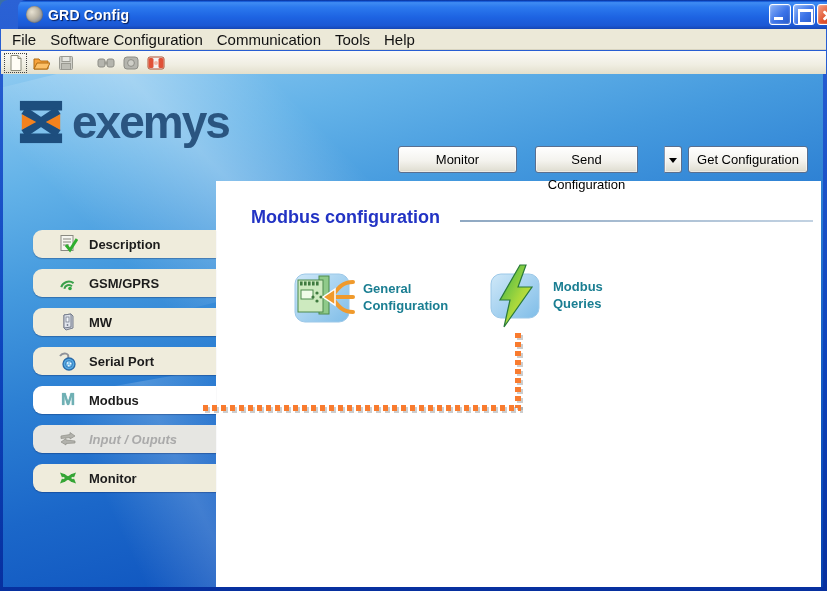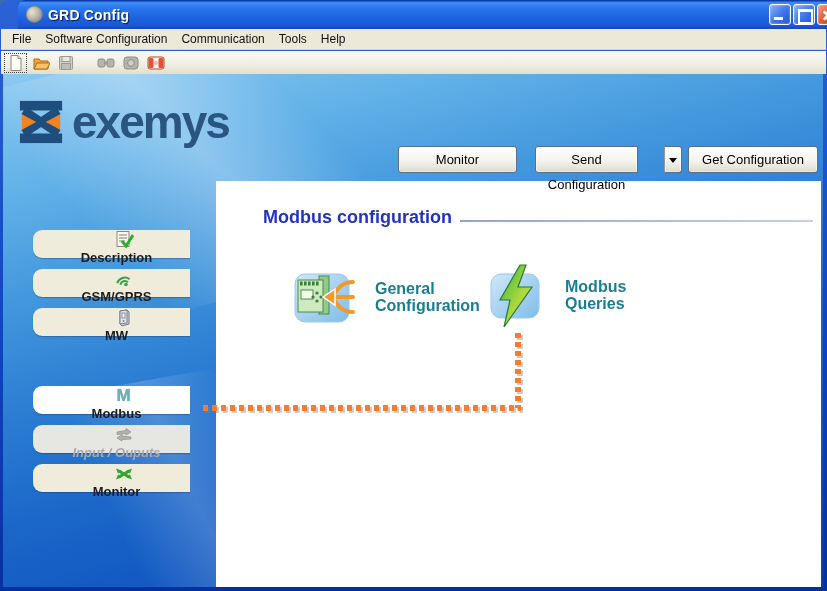--- a/index.html
+++ b/index.html
@@ -41,21 +41,21 @@
   }
   .winbtn.close::before { transform:rotate(45deg); }
   .winbtn.close::after { transform:rotate(-45deg); }
 
   
   .menubar {
     position:absolute; left:1px; top:29px; width:825px; height:21px;
     background:#ece9d8; border-bottom:1px solid #d8d4c0;
     display:flex; align-items:center; padding-left:4px;
   }
-  .menu-item { font-size:12px; color:#111; padding:3px 7px; }
+  .menu-item { font-size:15px; color:#111; padding:3px 7px; }
 
   
   .toolbar {
     position:absolute; left:1px; top:51px; width:825px; height:23px;
     background:linear-gradient(to bottom,#fbfaf6 0%,#f0eee2 60%,#e2dfcc 100%);
     display:flex; align-items:center; padding-left:3px;
   }
   .tbtn { width:23px; height:20px; display:flex; align-items:center; justify-content:center; margin-right:2px; }
   .tbtn.focused { outline:1px dotted #444; outline-offset:-1px; }
   .tbtn.gap { margin-left:15px; }
@@ -93,52 +93,51 @@
     font-size:13px; color:#000; text-align:center; line-height:25px;
     box-shadow:0 0 0 1px rgba(255,255,255,.5) inset;
   }
   .xpbtn.monitor { left:395px; width:119px; }
   .xpbtn.send { left:532px; width:103px; border-radius:3px 0 0 3px; }
   .xpbtn.send-arrow { left:661px; width:18px; border-radius:0 3px 3px 0; border-left:1px solid #8a99b0; }
   .xpbtn.send-arrow::after {
     content:""; position:absolute; left:4px; top:11px;
     border-left:4px solid transparent; border-right:4px solid transparent; border-top:5px solid #000;
   }
-  .xpbtn.get { left:685px; width:130px; }
+  .xpbtn.get { left:685px; width:120px; }
 
   
   .content {
     position:absolute; left:213px; top:107px; width:605px; height:406px;
     background:#ffffff; z-index:1;
   }
 
   .heading {
-    position:absolute; left:260px; top:133px; z-index:2;
+    position:absolute; left:248px; top:133px; z-index:2;
     font-size:18px; font-weight:bold; color:#2233c4; letter-spacing:0;text-align:right;
   }
   .heading-rule {
     position:absolute; left:457px; top:146px; width:353px; height:2px; z-index:2;
     background:linear-gradient(to right,#8fa8c2,#c2d2e2);
   }
 
   
   .shortcut { position:absolute; z-index:2; display:flex; align-items:flex-start; }
   .shortcut.general { left:288px; top:192px; }
   .shortcut.queries { left:484px; top:190px; }
   .shortcut-label {
-    margin:14px 0 0 20px; font-size:16px; font-weight:bold; color:#1a7e92; line-height:17px;
+    margin:14px 0 0 8px; font-size:13px; font-weight:bold; color:#1a7e92; line-height:17px;
   }
 
   
   .side-item {
-    position:absolute; left:30px; width:157px; height:28px; z-index:2;
+    position:absolute; left:30px; width:183px; height:28px; z-index:2;
     background:#efecdc; border-radius:9px 0 0 9px;
     display:flex; align-items:center;
     box-shadow:0 1px 1px rgba(0,0,40,.25);
-    flex-direction:column;
   }
   .side-item.selected { background:#ffffff; }
   .side-item.disabled { background:#e6e6e2; }
   .side-icon { width:22px; height:22px; margin-left:24px; display:flex; align-items:center; justify-content:center; }
   .side-label { margin-left:10px; font-size:13px; font-weight:bold; color:#1c1c1c; }
   .side-item.disabled .side-label { color:#aaaaaa; font-style:italic; }
   .m-letter { font-size:17px; font-weight:bold; color:#6fb0b4; text-shadow:0 0 1px #4e9aa0; }
 
   
   .dots-h {
@@ -346,20 +345,33 @@
         <svg width="20" height="20" viewBox="0 0 20 20">
             <path d="M6 3 L13 2 L15 4 V16 L8 18 L6 16 Z" fill="#c9ced8" stroke="#767d8c"></path>
             <path d="M6 3 L13 2 L13 15 L6 16 Z" fill="#e2e6ee" stroke="#767d8c"></path>
             <rect x="8" y="5" width="3" height="5" fill="#f4f7fc" stroke="#767d8c" stroke-width=".8"></rect>
             <circle cx="9.5" cy="13" r=".9" fill="#767d8c"></circle>
           </svg>
       </span>
       <span class="side-label">MW</span>
     </div>
 
+    <div class="side-item" style="top:273px">
+      <span class="side-icon">
+        <svg width="20" height="20" viewBox="0 0 20 20">
+            <path d="M2 5 C5 1 12 2 10 7" fill="none" stroke="#8f9299" stroke-width="2"></path>
+            <circle cx="11" cy="13" r="6" fill="#53aae4" stroke="#2a6aa8" stroke-width="1.3"></circle>
+            <circle cx="11" cy="13" r="3.4" fill="#7fc4f0" stroke="#2a6aa8" stroke-width=".8"></circle>
+            <circle cx="9.6" cy="12" r=".8" fill="#fff"></circle>
+            <circle cx="12.6" cy="12.6" r=".8" fill="#fff"></circle>
+            <circle cx="10.8" cy="14.8" r=".8" fill="#fff"></circle>
+          </svg>
+      </span>
+      <span class="side-label">Serial Port</span>
+    </div>
 
     <div class="side-item selected" style="top:312px">
       <span class="side-icon">
         <span class="m-letter">M</span>
       </span>
       <span class="side-label">Modbus</span>
     </div>
 
     <div class="side-item disabled" style="top:351px">
       <span class="side-icon">

